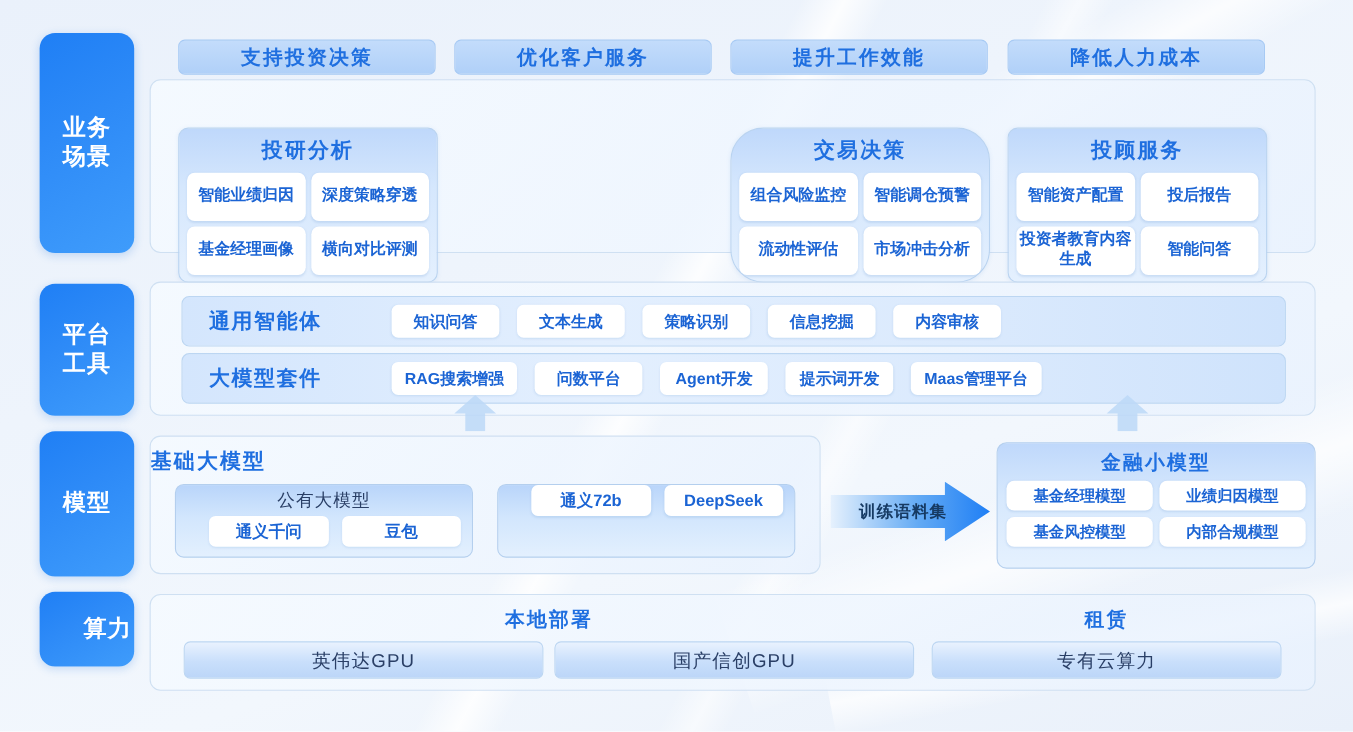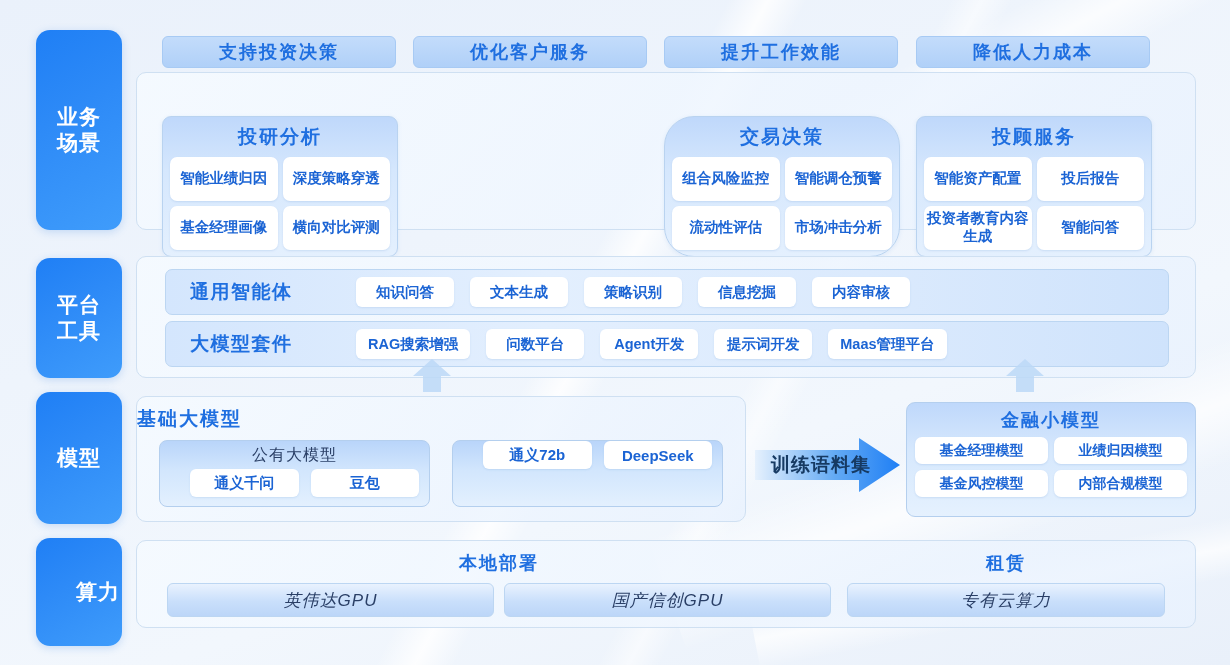--- a/index.html
+++ b/index.html
@@ -30,21 +30,21 @@
     position: absolute; left: 36px; width: 86px;
     border-radius: 14px;
     background: linear-gradient(150deg, #1f7ff5 0%, #2d8af7 40%, #3f9cfb 100%);
     color: #fff; display: flex; align-items: center; justify-content: center;
     box-shadow: 0 2px 8px rgba(40,120,220,.22);
   }
   .rail span { font-size: 21px; font-weight: bold; line-height: 1.22; text-align: center; letter-spacing: 1px; }
   #rail-0 { top: 30px;  height: 200px; }
   #rail-1 { top: 258px; height: 120px; }
   #rail-2 { top: 392px; height: 132px; }
-  #rail-3 { top: 538px; height: 108px; padding-left: 38px;  }
+  #rail-3 { top: 538px; height: 68px; padding-left: 38px;  }
 
   
   .panel {
     position: absolute;
     background: linear-gradient(135deg, rgba(245,250,255,.92), rgba(233,242,254,.82));
     border: 1px solid #cfe0f2;
     border-radius: 10px;
   }
 
   
@@ -142,36 +142,36 @@
   #small-model-card .chip { min-height: 27px; font-size: 14px; }
 
   
   #corpus-arrow {
     position: absolute; left: 755px; top: 438px; width: 145px; height: 54px;
   }
   #corpus-arrow svg { position: absolute; inset: 0; }
   #corpus-arrow .lbl {
     position: absolute; left: 14px; top: 0; height: 54px; width: 104px;
     display: flex; align-items: center; justify-content: center;
-    color: #163a63; font-size: 19px; font-weight: bold; letter-spacing: 1px;
+    color: #163a63; font-size: 15px; font-weight: bold; letter-spacing: 1px;
   }
 
   
   .up-arrow { position: absolute; width: 40px; height: 34px; }
 
   
   #row4-panel { left: 136px; top: 540px; width: 1060px; height: 88px; }
   .compute-group { position: absolute; top: 0; }
   #compute-group-0 { left: 22px; width: 680px; }
   #compute-group-1 { left: 702px; width: 334px; }
   .compute-group .grp-title {
     text-align: center; color: #1f6fe0; font-size: 18px; font-weight: bold;
     letter-spacing: 2px; padding-top: 10px;
   }
-  .compute-chips { display: flex; gap: 10px; padding: 8px 8px 0; font-style: italic; }
+  .compute-chips { display: flex; gap: 10px; padding: 8px 8px 0; }
   .compute-chip {
     flex: 1; height: 34px; border: 1px solid #bcd6f2; border-radius: 6px;
     background: linear-gradient(180deg, #e9f2fe 0%, #c9dffb 55%, #bcd6f8 100%);
     display: flex; align-items: center; justify-content: center;
     color: #2a3f66; font-size: 17px; letter-spacing: 1px;
   }
 </style>
 </head>
 <body>
 

